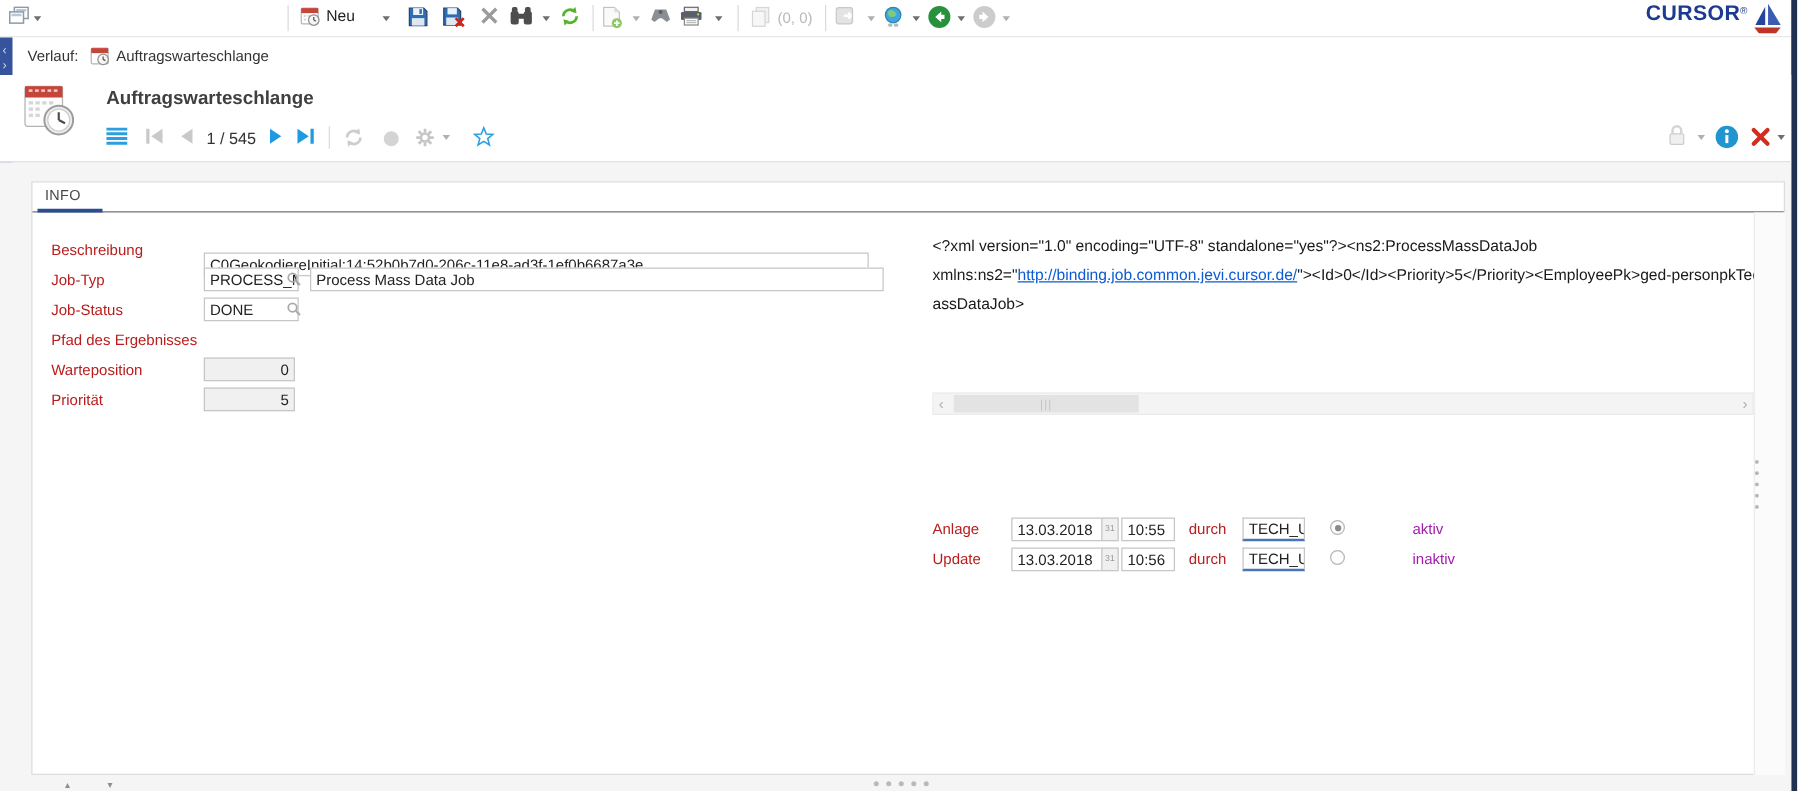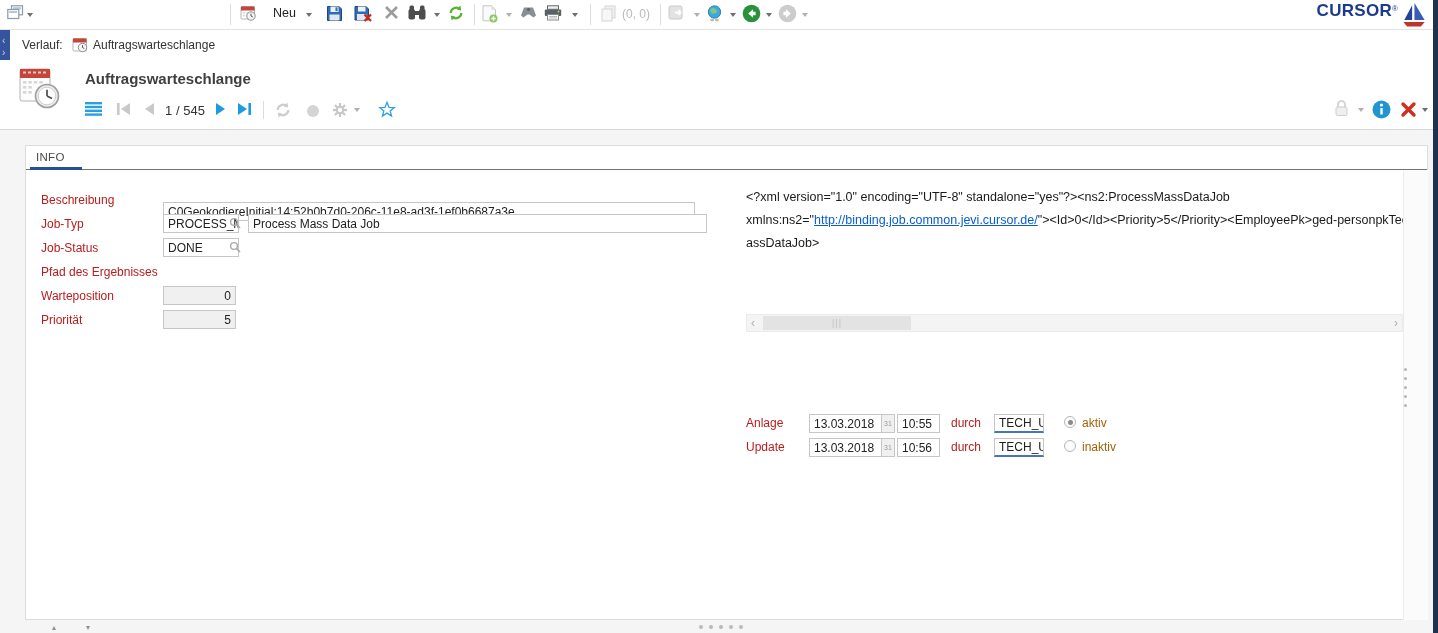--- a/index.html
+++ b/index.html
@@ -54,21 +54,21 @@
   #xscroll { position:absolute; left:720px; top:168px; width:657px; height:18px; background:#f4f4f4; border:1px solid #ebebeb; }
   #xscroll .ch { position:absolute; top:1px; font-size:12px; color:#b0b0b0; line-height:15px; }
   #xthumb { position:absolute; left:16px; top:1px; width:148px; height:14px; background:#e3e3e3; display:flex; align-items:center; justify-content:center; }
   #xthumb .grip { color:#c2c2c2; font-size:9px; letter-spacing:1px; }
   
   .calbtn { position:absolute; width:14px; height:19px; background:#f0f0f0; border:1px solid #c6c6c6; font-size:7px; color:#999;
             display:flex; align-items:center; justify-content:center; }
   .userinp { border-bottom:2px solid #4a74b8; }
   .radio { position:absolute; width:12px; height:12px; border:1px solid #b5b5b5; border-radius:50%; background:#fdfdfd; }
   .radio.sel::after { content:""; position:absolute; left:2.5px; top:2.5px; width:5px; height:5px; border-radius:50%; background:#8a8a8a; }
-  .rlabel { position:absolute; font-size:12px; color:#a16207; }
+  .rlabel { position:absolute; font-size:12px; color:#a21caf;margin-left:48px; }
   
   #bsplit .dot { background:#b9b9b9; width:4px; height:4px; }
   .updown { position:absolute; font-size:8px; color:#8f8f8f; }
   svg { display:block; }
 </style>
 </head>
 <body>
 
 <div id="app">
 
@@ -76,21 +76,21 @@
     <div class="tbi" style="left:7px;">
       <svg width="17" height="16" viewBox="0 0 17 16">
           <rect x="4.5" y="0.8" width="11" height="9" fill="#fff" stroke="#8d9aa8" stroke-width="1.2"></rect>
           <rect x="6" y="2.2" width="8" height="2" fill="#b9c6d4"></rect>
           <rect x="0.8" y="4.5" width="11" height="9" fill="#fff" stroke="#8d9aa8" stroke-width="1.2"></rect>
           <rect x="2.2" y="6" width="8" height="2" fill="#b9c6d4"></rect>
         </svg>
     </div>
     <span class="crt" style="left:27px;"></span>
     <div class="vsep" style="left:230px;"></div>
-    <div class="tbi" style="left:240px;gap:12px;">
+    <div class="tbi" style="left:240px;">
       <svg width="16" height="16" viewBox="0 0 16 16">
           <rect x="1" y="1.5" width="13.5" height="12.5" rx="1" fill="#fff" stroke="#b5b5b5"></rect>
           <rect x="1" y="1.5" width="13.5" height="4" fill="#c6453a"></rect>
           <g fill="#d9d9d9">
             <rect x="3" y="7" width="2" height="1.6"></rect>
             <rect x="6.2" y="7" width="2" height="1.6"></rect>
             <rect x="9.4" y="7" width="2" height="1.6"></rect>
             <rect x="3" y="9.8" width="2" height="1.6"></rect>
           </g>
           <circle cx="11" cy="11" r="4.2" fill="#f5f5f5" stroke="#8f8f8f"></circle>

